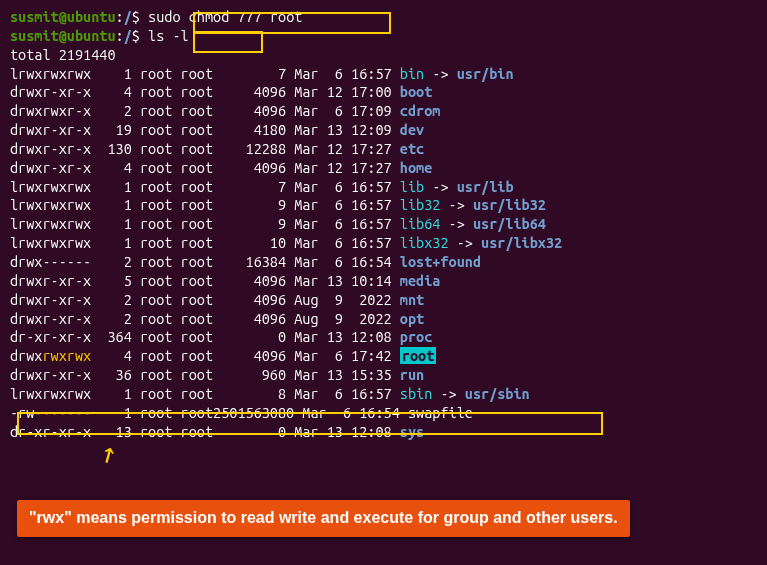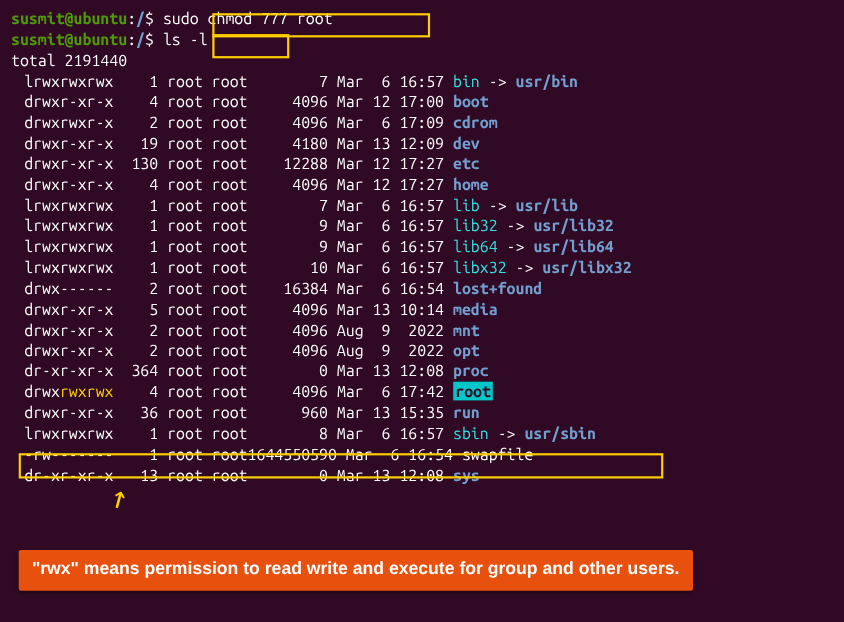--- a/index.html
+++ b/index.html
@@ -15,21 +15,21 @@
       padding: 8px 10px;
     }
     .line { white-space: pre; font-family: inherit; }
     .user { color: #4e9a06; font-weight: bold; }
     .host { color: #4e9a06; font-weight: bold; margin-top: 24px; }
     .colon { color: #ffffff; }
     .path { color: #729fcf; font-weight: bold; }
     .dollar { color: #ffffff; }
     .cmd { color: #ffffff; }
     .total { color: #ffffff; }
-    .perm { color: #ffffff; margin-left: 12px; }
+    .perm { color: #ffffff; }
     .num { color: #ffffff; }
     .owner { color: #ffffff; }
     .group { color: #ffffff; }
     .size { color: #ffffff; }
     .date { color: #ffffff; text-align: center; }
     .dir { color: #729fcf; font-weight: bold; }
     .link { color: #34e2e2; font-weight: normal; }
     .arrow { color: #ffffff; }
     .target { color: #729fcf; font-weight: bold; }
     .highlight-perm { color: #ffce00; background: transparent; }
@@ -109,21 +109,21 @@
       <div class="line"><span class="perm">lrwxrwxrwx</span><span class="num">    1 </span><span class="owner">root</span><span> </span><span class="group">root</span><span class="size">        9 </span><span class="date">Mar  6 16:57 </span><span class="link">lib64</span><span class="arrow"> -&gt; </span><span class="target">usr/lib64</span></div>
       <div class="line"><span class="perm">lrwxrwxrwx</span><span class="num">    1 </span><span class="owner">root</span><span> </span><span class="group">root</span><span class="size">       10 </span><span class="date">Mar  6 16:57 </span><span class="link">libx32</span><span class="arrow"> -&gt; </span><span class="target">usr/libx32</span></div>
       <div class="line"><span class="perm">drwx------</span><span class="num">    2 </span><span class="owner">root</span><span> </span><span class="group">root</span><span class="size">    16384 </span><span class="date">Mar  6 16:54 </span><span class="dir">lost+found</span></div>
       <div class="line"><span class="perm">drwxr-xr-x</span><span class="num">    5 </span><span class="owner">root</span><span> </span><span class="group">root</span><span class="size">     4096 </span><span class="date">Mar 13 10:14 </span><span class="dir">media</span></div>
       <div class="line"><span class="perm">drwxr-xr-x</span><span class="num">    2 </span><span class="owner">root</span><span> </span><span class="group">root</span><span class="size">     4096 </span><span class="date">Aug  9  2022 </span><span class="dir">mnt</span></div>
       <div class="line"><span class="perm">drwxr-xr-x</span><span class="num">    2 </span><span class="owner">root</span><span> </span><span class="group">root</span><span class="size">     4096 </span><span class="date">Aug  9  2022 </span><span class="dir">opt</span></div>
       <div class="line"><span class="perm">dr-xr-xr-x</span><span class="num">  364 </span><span class="owner">root</span><span> </span><span class="group">root</span><span class="size">        0 </span><span class="date">Mar 13 12:08 </span><span class="dir">proc</span></div>
       <div class="line"><span class="perm">drwx</span><span class="highlight-perm">rwxrwx</span><span class="num">    4 </span><span class="owner">root</span><span> </span><span class="group">root</span><span class="size">     4096 </span><span class="date">Mar  6 17:42 </span><span class="root-highlight">root</span></div>
       <div class="line"><span class="perm">drwxr-xr-x</span><span class="num">   36 </span><span class="owner">root</span><span> </span><span class="group">root</span><span class="size">      960 </span><span class="date">Mar 13 15:35 </span><span class="dir">run</span></div>
       <div class="line"><span class="perm">lrwxrwxrwx</span><span class="num">    1 </span><span class="owner">root</span><span> </span><span class="group">root</span><span class="size">        8 </span><span class="date">Mar  6 16:57 </span><span class="link">sbin</span><span class="arrow"> -&gt; </span><span class="target">usr/sbin</span></div>
-      <div class="line"><span class="perm">-rw-------</span><span class="num">    1 </span><span class="owner">root</span><span> </span><span class="group">root</span><span class="size">1644550590 </span><span class="date">Mar  6 16:54 </span><span>swapfile</span></div>
+      <div class="line"><span class="perm">-rw-------</span><span class="num">    1 </span><span class="owner">root</span><span> </span><span class="group">root</span><span class="size">2501563080 </span><span class="date">Mar  6 16:54 </span><span>swapfile</span></div>
       <div class="line"><span class="perm">dr-xr-xr-x</span><span class="num">   13 </span><span class="owner">root</span><span> </span><span class="group">root</span><span class="size">        0 </span><span class="date">Mar 13 12:08 </span><span class="dir">sys</span></div>
     </div>
 
   <div class="cmd-box1"></div>
   <div class="cmd-box2"></div>
   <div class="row-box"></div>
   <div class="arrow-annotation">↗</div>
   <div class="callout">"rwx" means permission to read write and execute for group and other users.</div>
 
 </div>

